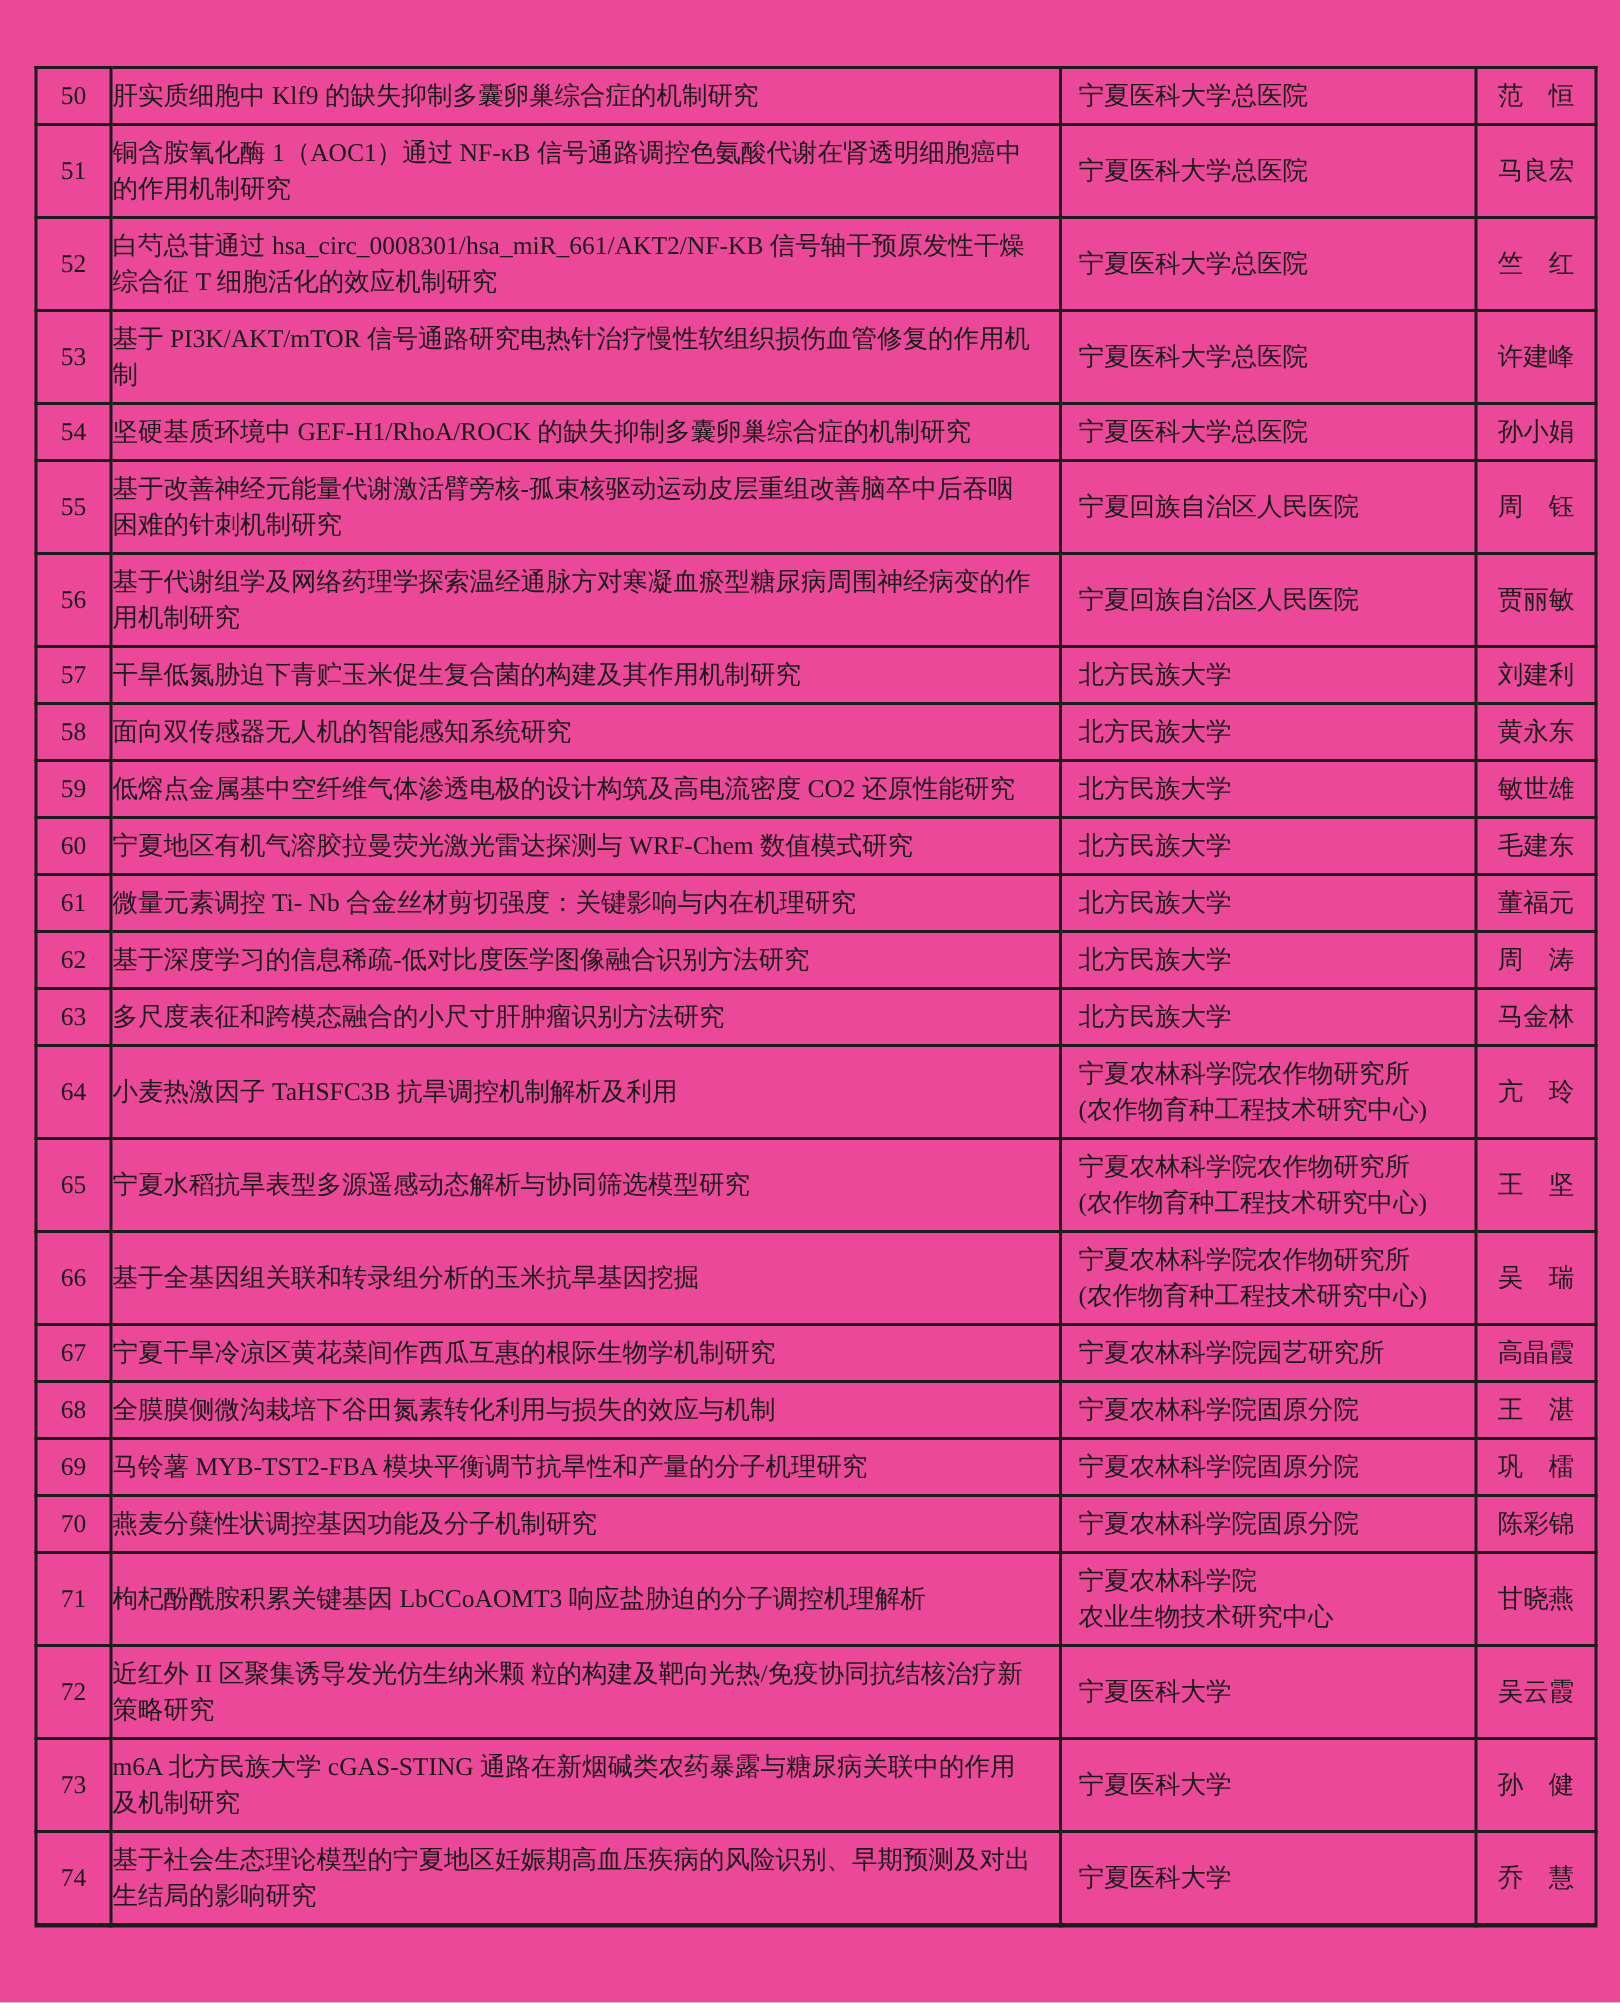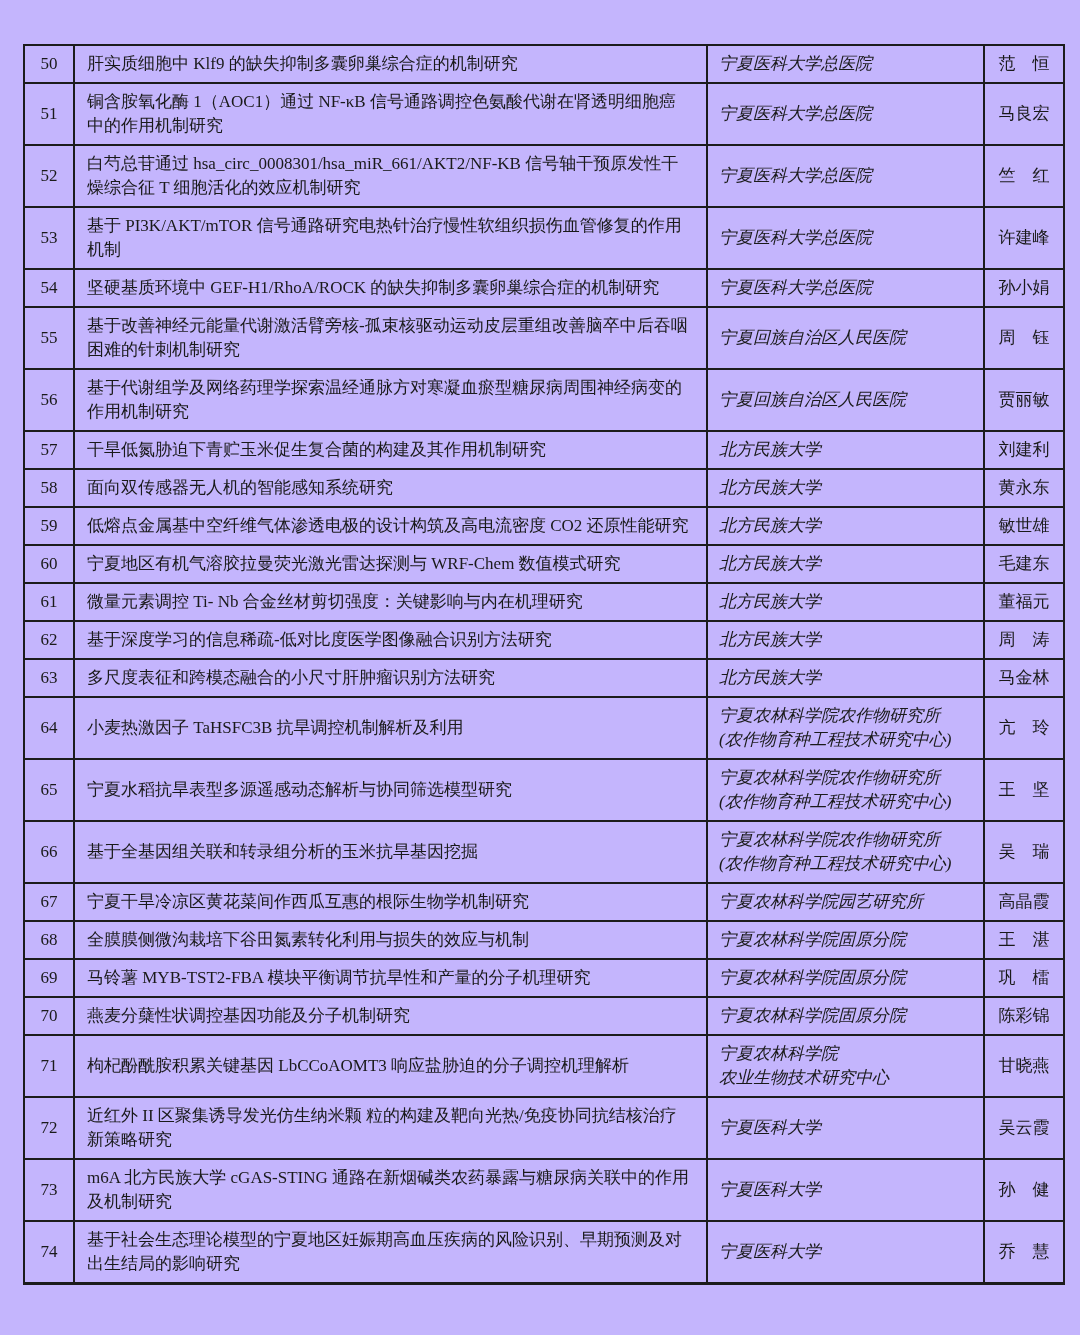--- a/index.html
+++ b/index.html
@@ -12,21 +12,21 @@
     height: 1335px;
     font-family: "Liberation Serif", "DejaVu Serif", serif;
     color: #1a1a1a;
     position: relative;
     overflow: hidden;
   }
   .page {
     position: relative;
     width: 1080px;
     height: 1335px;
-    background: #c4b5fd;
+    background: #ec4899;
   }
   table.project-table {
     position: absolute;
     left: 23px;
     top: 44px;
     width: 1040px;
     border-collapse: collapse;
     table-layout: fixed;
     border: 2px solid #1c1c1c;
     border-bottom-width: 3px;
@@ -37,27 +37,26 @@
     line-height: 24px;
     vertical-align: middle;
     overflow-wrap: anywhere;
     word-break: break-word;
   }
   td.col-no {
     text-align: center;
     padding: 6px 2px;
   }
   td.col-title {
-    padding: 6px 16px 6px 12px;
+    padding: 6px 16px 6px 0;
     text-align: left;
   }
   td.col-inst {
     padding: 6px 8px 6px 11px;
     text-align: left;
-    font-style: italic;
   }
   td.col-name {
     text-align: center;
     padding: 6px 13px;
     white-space: pre-wrap;
   }
 </style>
 </head>
 <body>
 

